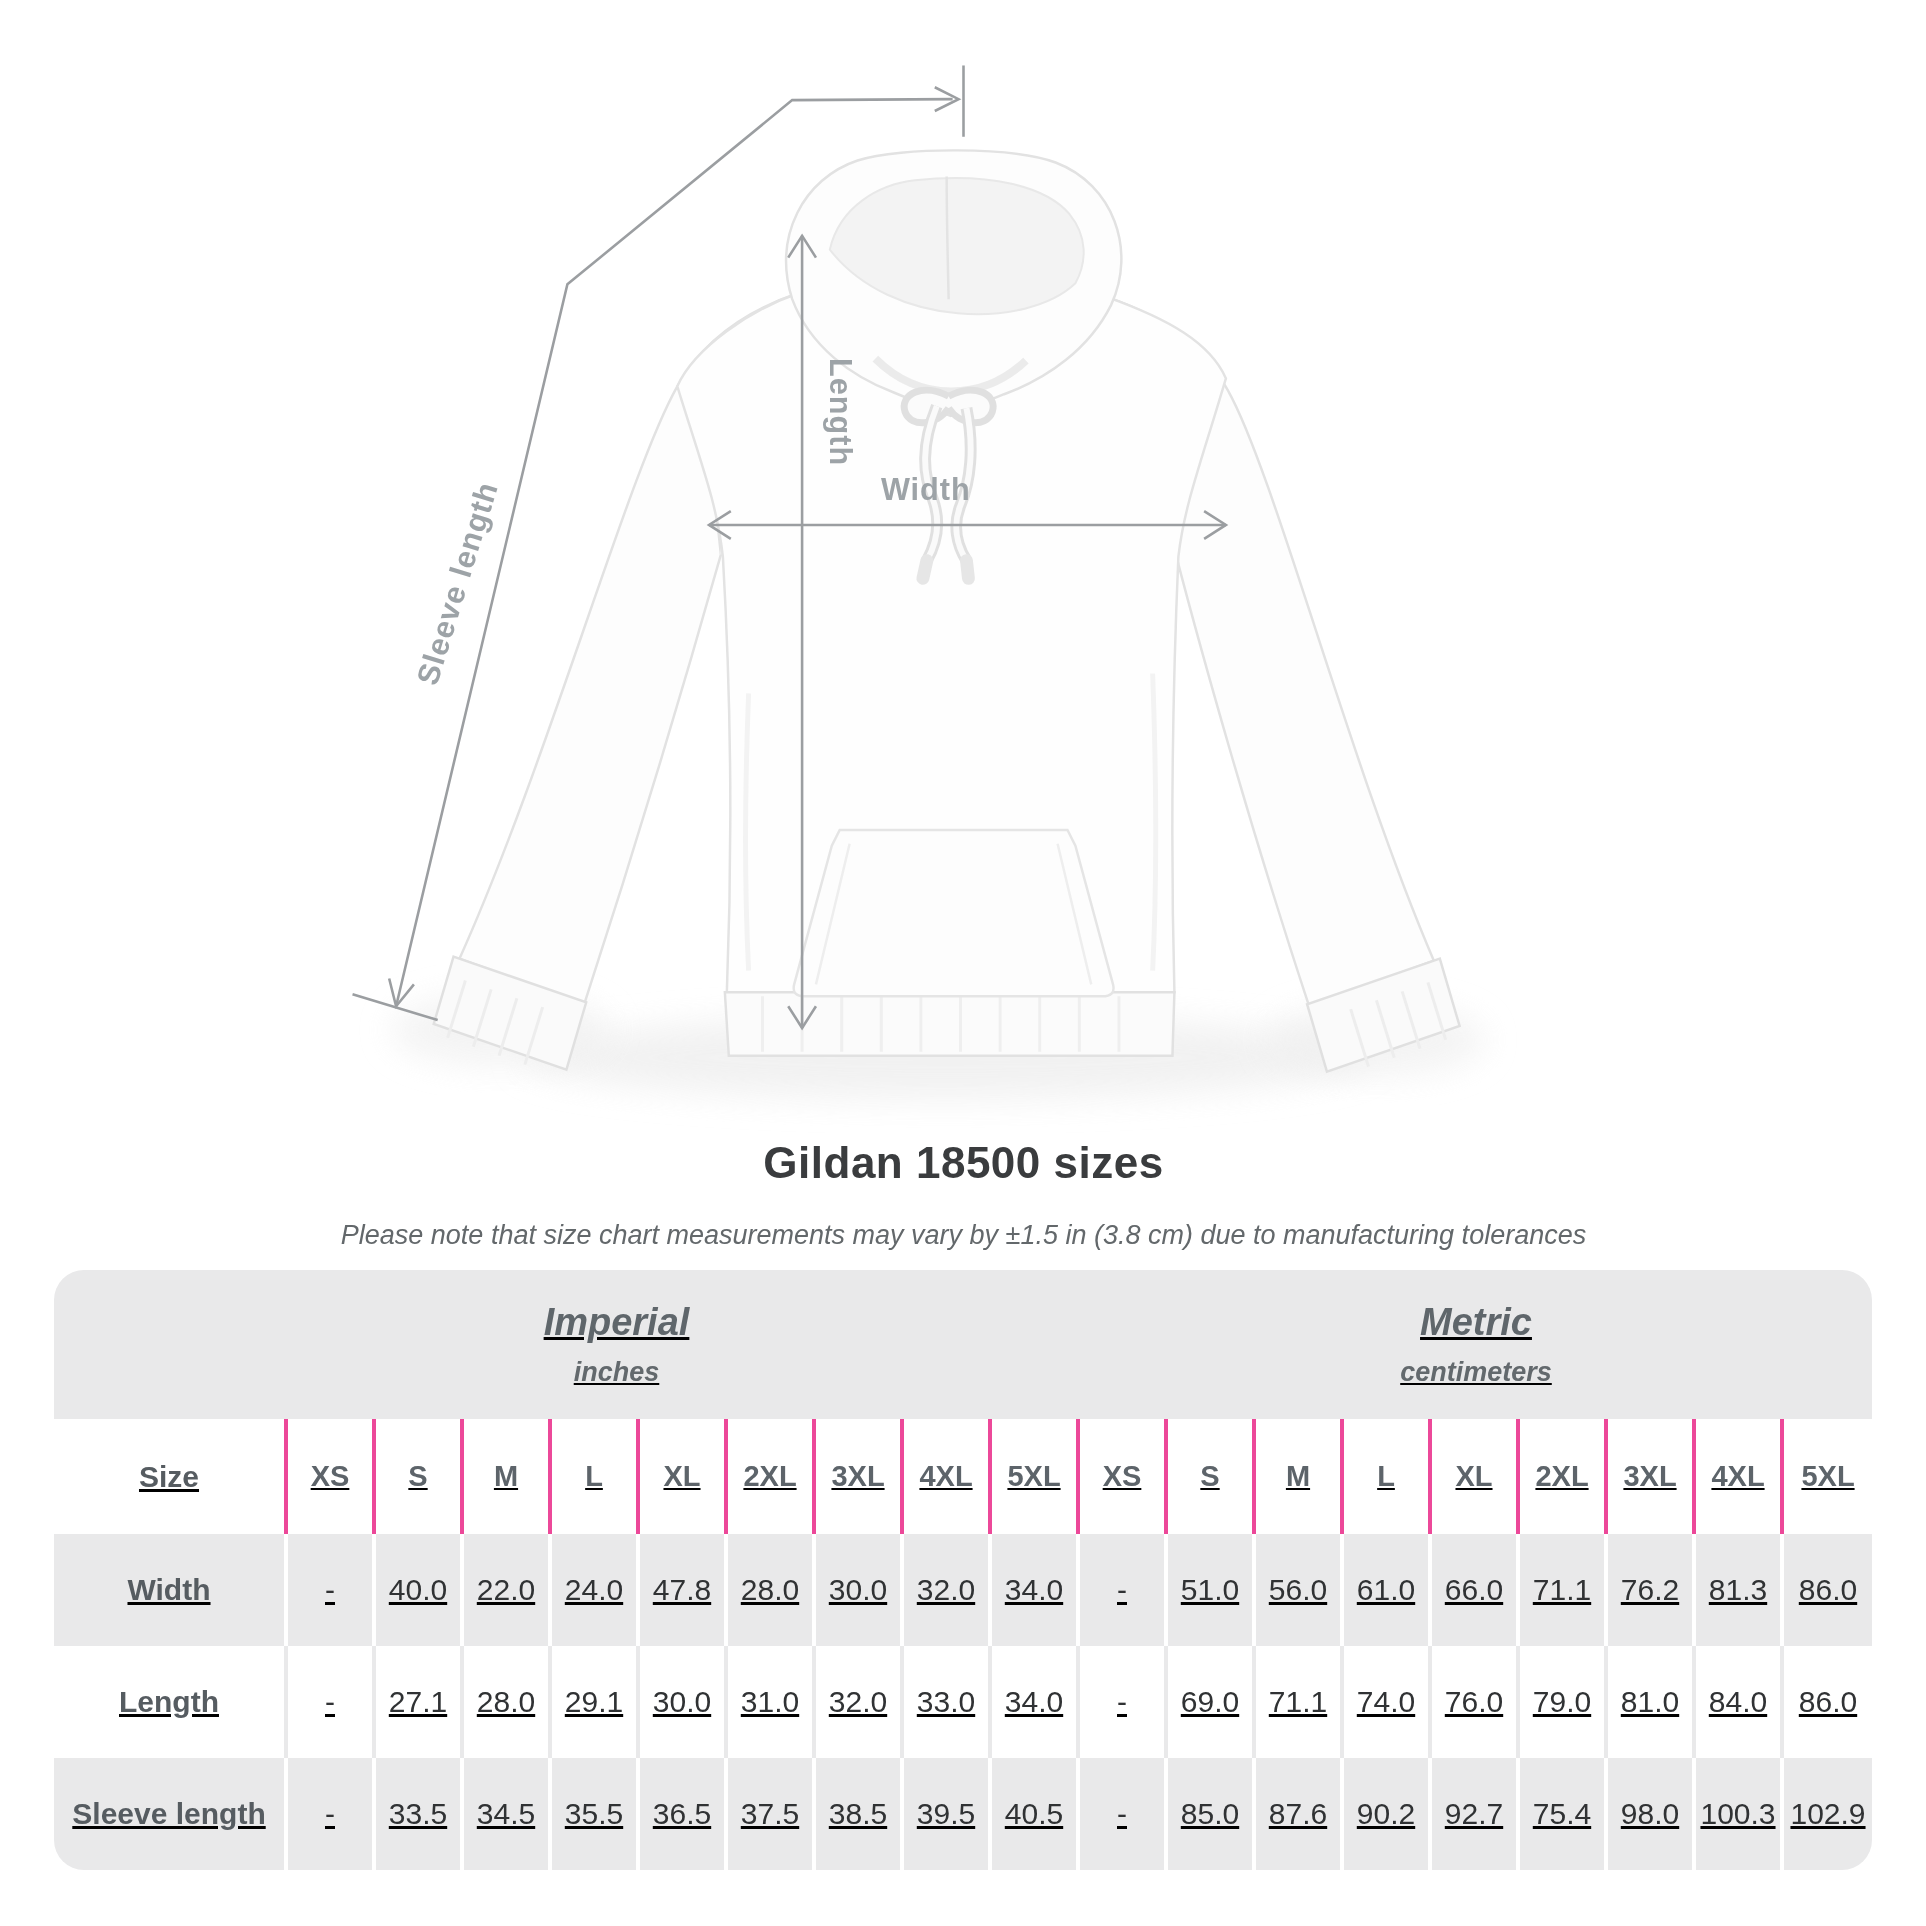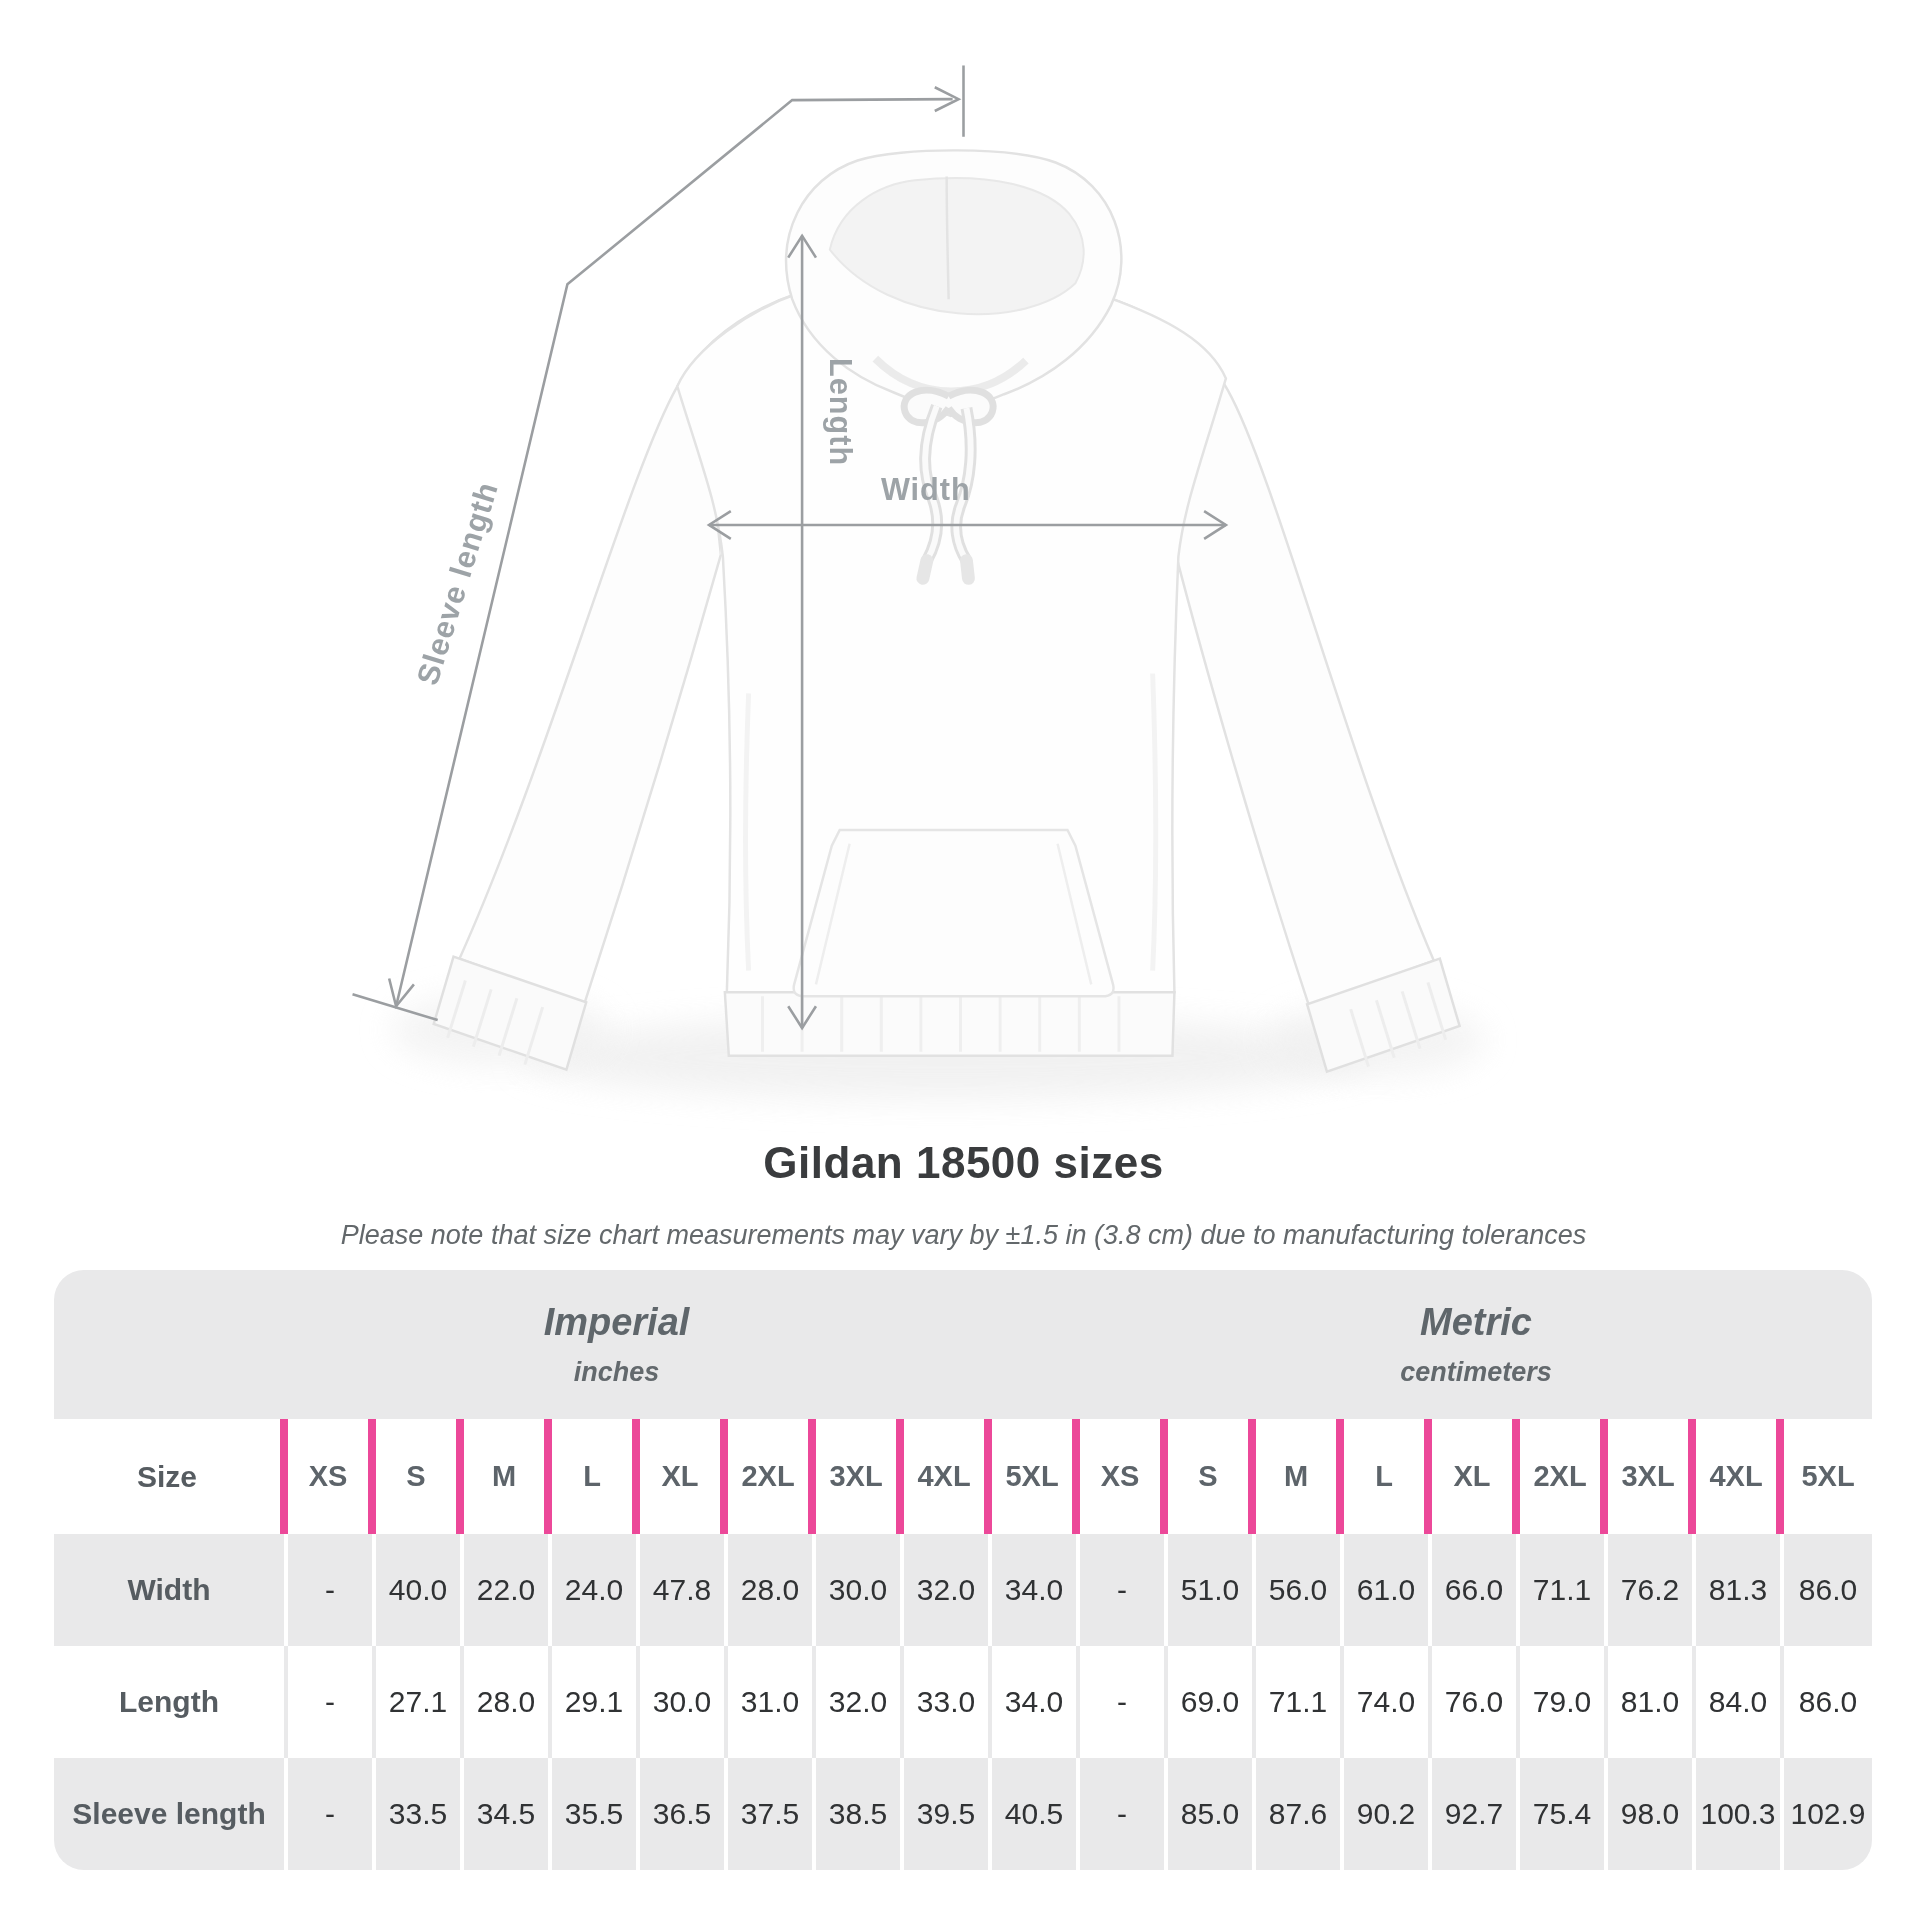--- a/index.html
+++ b/index.html
@@ -10,29 +10,29 @@
   .figure{position:absolute;top:0;left:0;width:1927px;height:1139px;}
   .figure svg{display:block;}
 
   
   .heading{position:absolute;top:1135px;left:0;width:1927px;text-align:center;}
   .heading h1{margin:3px;font-size:44px;font-weight:bold;color:#3a3c3e;letter-spacing:0.5px;}
   .heading p{margin:32px 0 0 0;font-size:27px;font-style:italic;color:#63686b;}
 
   
   .table-wrap{position:absolute;left:54px;top:1270px;width:1818px;border-radius:30px;overflow:hidden;}
-  table.size-table{width:1818px;table-layout:fixed;border-collapse:separate;border-spacing:0;}
+  table.size-table{width:1818px;table-layout:fixed;border-collapse:separate;border-spacing:0;text-decoration:underline;}
   .size-table th,.size-table td{text-align:center;vertical-align:middle;padding:0;}
 
   tr.band th{background:#e9e9ea;height:149px;vertical-align:middle;}
   tr.band th.imperial{padding-left:99px;}
   .band-name{font-size:38px;font-weight:bold;font-style:italic;color:#5f666b;}
   .band-unit{font-size:27px;font-style:italic;color:#63696d;margin-top:13px;}
 
-  tr.sizes th{background:#ffffff;height:115px;border-right:8px solid #ec4899;
+  tr.sizes th{background:#ffffff;height:115px;border-right:4px solid #ec4899;
               font-size:29px;font-weight:bold;color:#5d646a;}
   tr.sizes th:last-child{border-right:none;}
   tr.sizes th.corner{font-size:30px;color:#565c61;}
 
   tbody td{height:112px;background:#ffffff;border-right:4px solid #e9e9ea;
            font-size:30px;font-weight:normal;color:#303234;}
   tbody td:last-child{border-right:none;}
   tbody tr.shade td{background:#e9e9ea;border-right-color:#ffffff;}
   tbody td.rowlabel{font-size:30px;font-weight:bold;color:#565c61;}
 </style>

